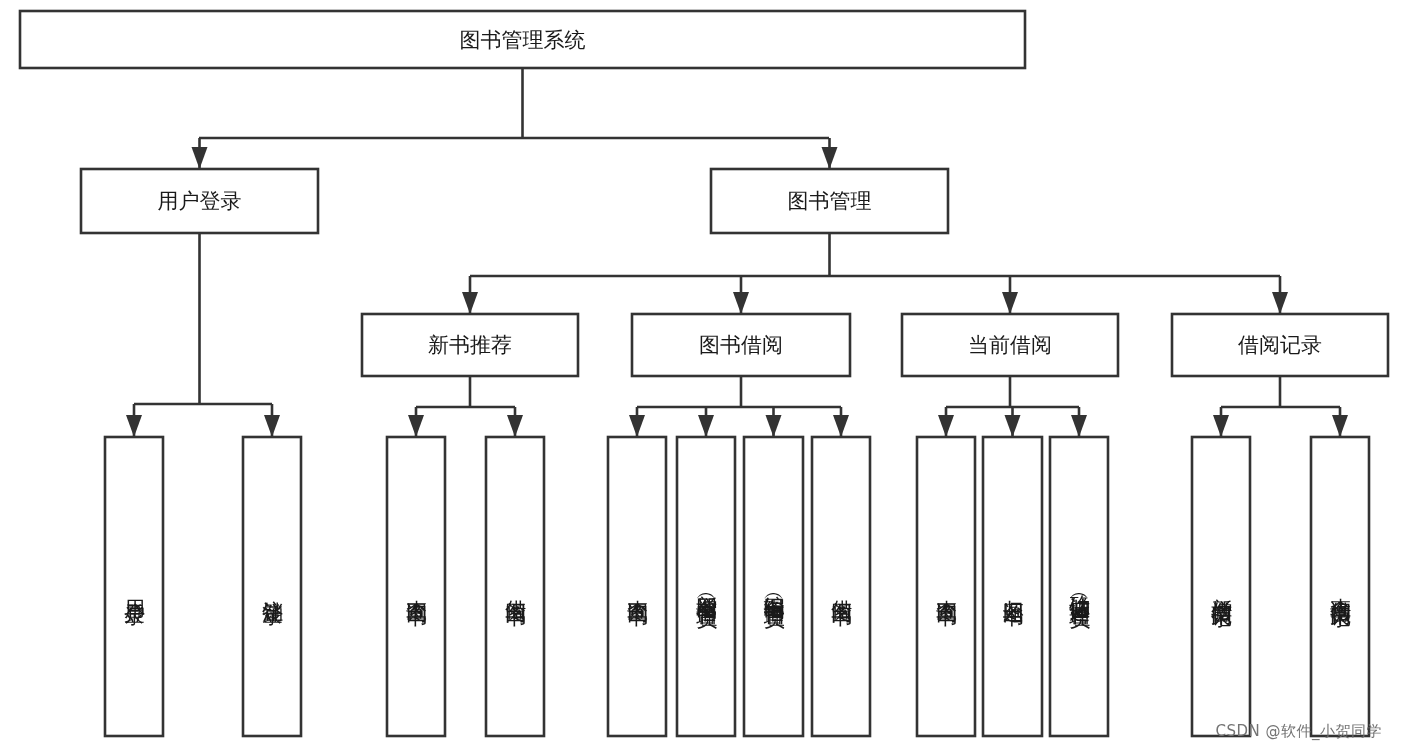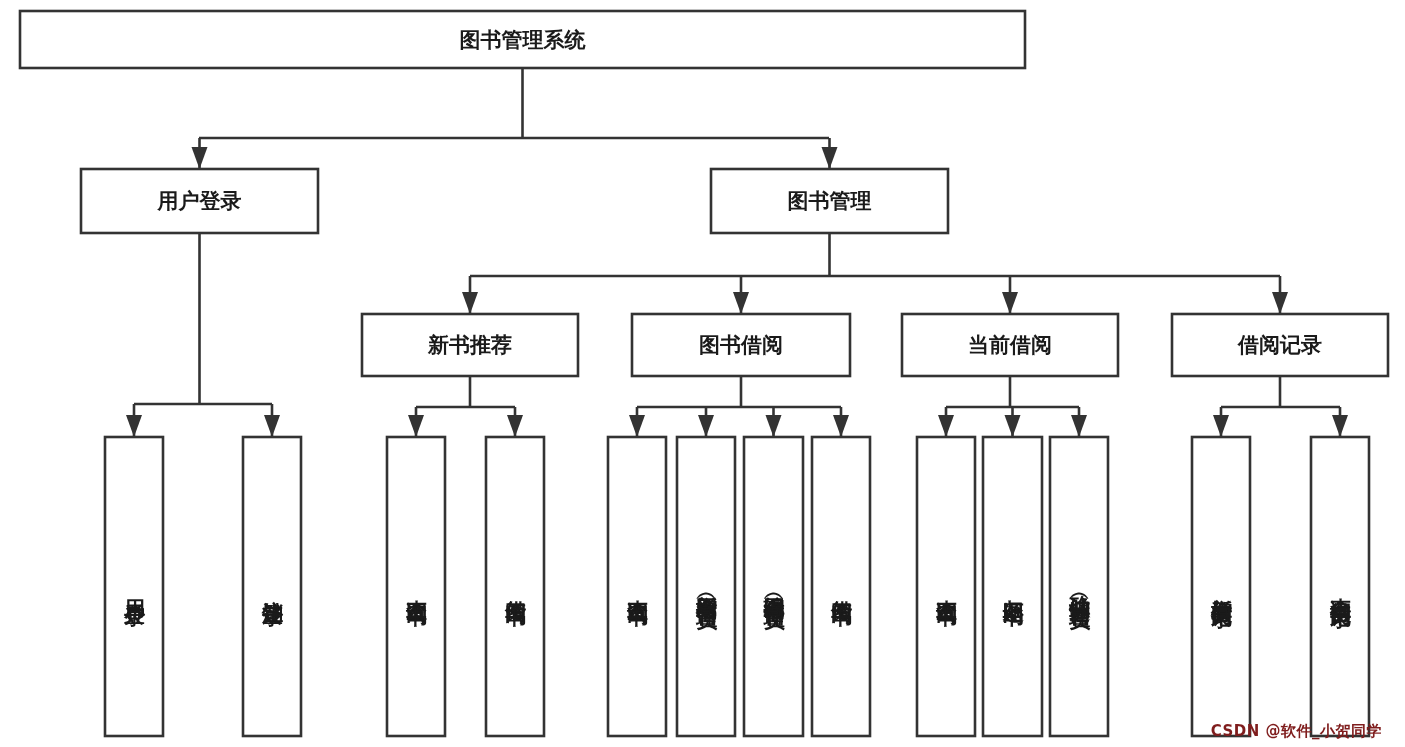--- a/index.html
+++ b/index.html
@@ -11,21 +11,20 @@
     width: 1405px;
     height: 747px;
     font-family: "DejaVu Sans", "Liberation Sans", sans-serif;
     overflow: hidden;
   }
   #diagram-root {
     position: relative;
     width: 1392px;
     height: 747px;
     background: #ffffff;
-    font-weight: bold;
   }
   svg.diagram-canvas {
     position: absolute;
     top: 0;
     left: 0;
     width: 1405px;
     height: 747px;
     display: block;
   }
   .node-box {
@@ -67,21 +66,21 @@
     color: #1a1a1a;
     white-space: nowrap;
     text-align: center;
   }
   .watermark {
     position: absolute;
     right: 10px;
     bottom: 6px;
     font-family: "DejaVu Sans", "Liberation Sans", sans-serif;
     font-size: 15px;
-    color: #7f1d1d;
+    color: #737373;
     white-space: nowrap;
     letter-spacing: 0.5px;
   }
 </style>
 </head>
 <body>
 
 <div id="diagram-root">
 
   <svg class="diagram-canvas" viewBox="0 0 1405 747">

